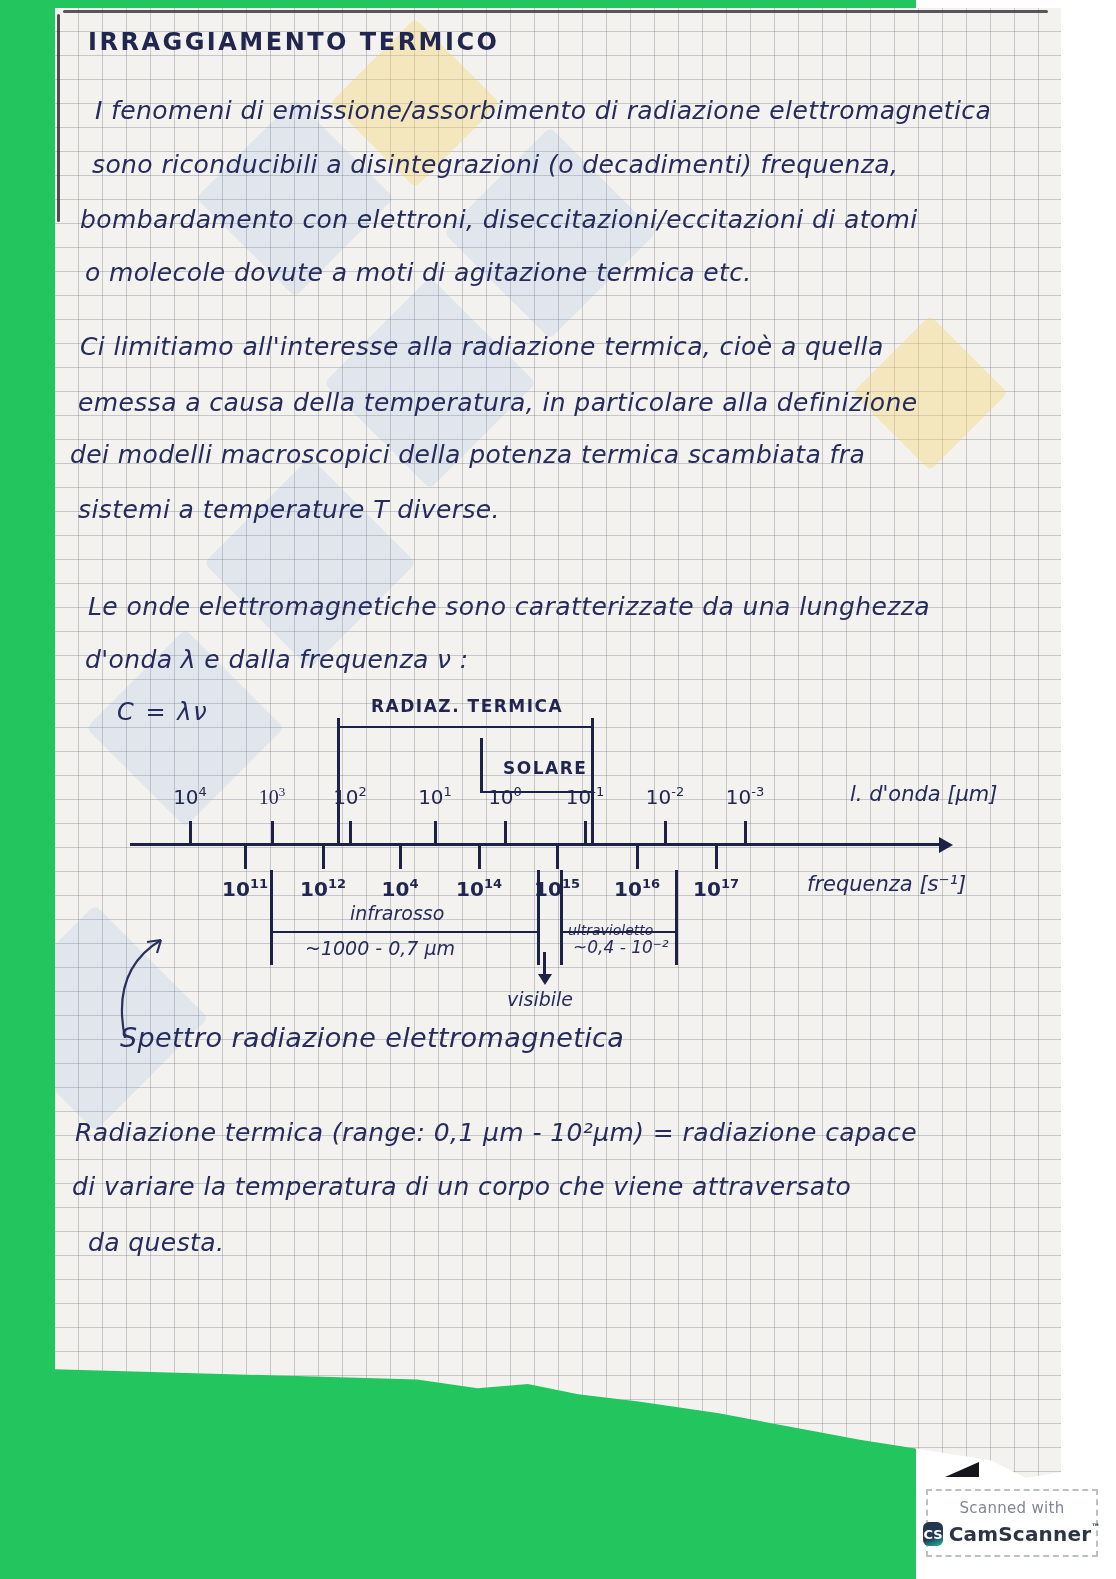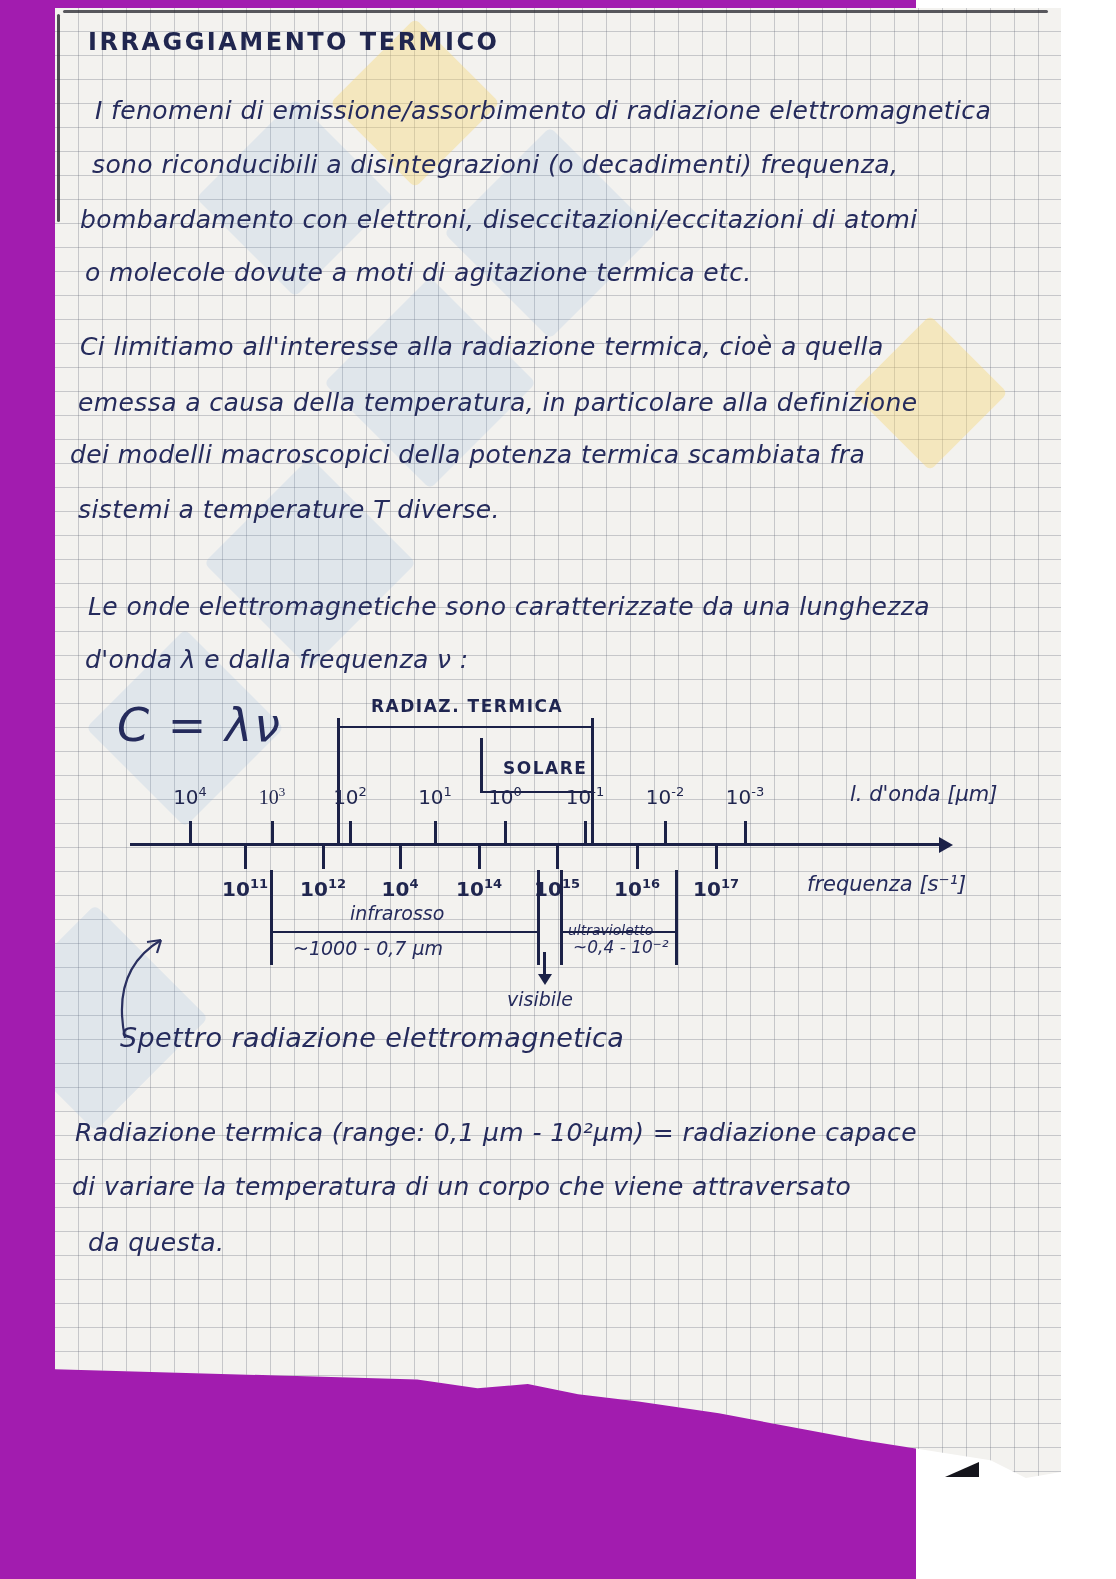--- a/index.html
+++ b/index.html
@@ -1,17 +1,17 @@
 <!DOCTYPE html>
 <html><head>
 <meta charset="utf-8">
 <style>
   html,body{margin:0;padding:0;background:#ffffff;}
   body{width:1116px;height:1579px;overflow:hidden;font-family:"DejaVu Sans",sans-serif;}
-  #page{position:relative;width:916px;height:1579px;background:#a21caf;}
+  #page{position:relative;width:916px;height:1579px;background:#22c55e;}
 
   
   #paper{
     position:absolute;left:55px;top:8px;width:1006px;height:1470px;
     background-color:#f3f2ef;
     background-image:
       repeating-linear-gradient(to right, transparent 0 23px, rgba(95,100,115,.30) 23px 24px),
       repeating-linear-gradient(to bottom, transparent 0 23px, rgba(95,100,115,.30) 23px 24px);
     clip-path:polygon(0 0,100% 0,100% 99.6%,96.5% 100%,93% 98.8%,80% 97.4%,66% 95.6%,58% 94.8%,52% 94.3%,47% 93.6%,42% 93.9%,36% 93.3%,0 92.6%);
   }
@@ -21,21 +21,21 @@
   .wm.blue{background:rgba(125,170,215,.16);}
   .wm.yellow{background:rgba(248,214,110,.38);}
 
   
   .edge{position:absolute;background:#23232b;border-radius:2px;}
 
   
   .hw{position:absolute;color:#252b5c;font-style:italic;font-size:25px;letter-spacing:.4px;white-space:nowrap;}
   .title{position:absolute;color:#20264f;font-size:24px;font-weight:600;letter-spacing:2.5px;white-space:nowrap;}
   .caption{font-size:27px;}
-  .formula{font-size:46px;letter-spacing:2px;}
+  .formula{font-size:24px;letter-spacing:2px;}
 
   
   #diagram{position:absolute;left:0;top:672px;width:1006px;height:365px;}
   .stroke{position:absolute;background:#1b2147;}
   .dlabel{position:absolute;color:#1f2550;font-size:17px;font-weight:600;letter-spacing:1.5px;white-space:nowrap;}
   .dhand{position:absolute;color:#252b5c;font-style:italic;font-size:19px;white-space:nowrap;}
   .axis-label{position:absolute;color:#252b5c;font-style:italic;font-size:21px;white-space:nowrap;}
   .ticklabel{position:absolute;color:#20264f;font-size:20px;width:60px;text-align:center;white-space:nowrap;}
   .ticklabel sup{font-size:13px;}
   .arrowhead{position:absolute;width:0;height:0;}
@@ -137,21 +137,21 @@
           <div class="ticklabel" style="left: 552px; top: 196px;">10<sup>16</sup></div>
           <div class="stroke" style="left: 660px; width: 2.5px; height: 24px; top: 165px;"></div>
           <div class="ticklabel" style="left: 631px; top: 196px;">10<sup>17</sup></div>
         </div>
       <div class="axis-label" style="left:752px;top:192px;">frequenza [s⁻¹]</div>
 
       <div class="stroke" style="left:215px;top:190px;width:2.5px;height:95px;"></div>
       <div class="stroke" style="left:482px;top:190px;width:2.5px;height:95px;"></div>
       <div class="dhand" style="left:295px;top:222px;">infrarosso</div>
       <div class="stroke" style="left:215px;top:251px;width:270px;height:2px;"></div>
-      <div class="dhand" style="left:238px;top:257px;">~1000 - 0,7 μm</div>
+      <div class="dhand" style="left:250px;top:257px;">~1000 - 0,7 μm</div>
 
       <div class="stroke" style="left:505px;top:190px;width:2.5px;height:95px;"></div>
       <div class="stroke" style="left:620px;top:190px;width:2.5px;height:95px;"></div>
       <div class="dhand" style="left:513px;top:222px;font-size:14px;margin-top:20px;">ultravioletto</div>
       <div class="stroke" style="left:505px;top:251px;width:118px;height:2px;"></div>
       <div class="dhand" style="left:518px;top:257px;font-size:17px;">~0,4 - 10⁻²</div>
 
       <div class="stroke" style="left:488px;top:272px;width:2.5px;height:24px;"></div>
       <div class="arrowhead" style="left:483px;top:294px;border-top:11px solid #1b2147;border-left:7px solid transparent;border-right:7px solid transparent;"></div>
       <div class="dhand" style="left:452px;top:308px;">visibile</div>
@@ -165,14 +165,21 @@
     <div class="hw caption" style="left:65px;top:1014px;">Spettro radiazione elettromagnetica</div>
 
     <div class="hw" style="left:20px;top:1110px;">Radiazione termica (range: 0,1 μm - 10²μm) = radiazione capace</div>
     <div class="hw" style="left:17px;top:1164px;">di variare la temperatura di un corpo che viene attraversato</div>
     <div class="hw" style="left:33px;top:1220px;">da questa.</div>
 
   </div>
 
   <div class="tri" style="left:945px;top:1462px;width:34px;height:15px;"></div>
 
+  <div id="badge">
+    <div class="row1">Scanned with</div>
+    <div class="row2">
+      <div id="cs-icon">CS</div>
+      <div class="appname"><span>CamScanner</span><span class="tm">™</span></div>
+    </div>
+  </div>
 
 </div>
 
 </body></html>

